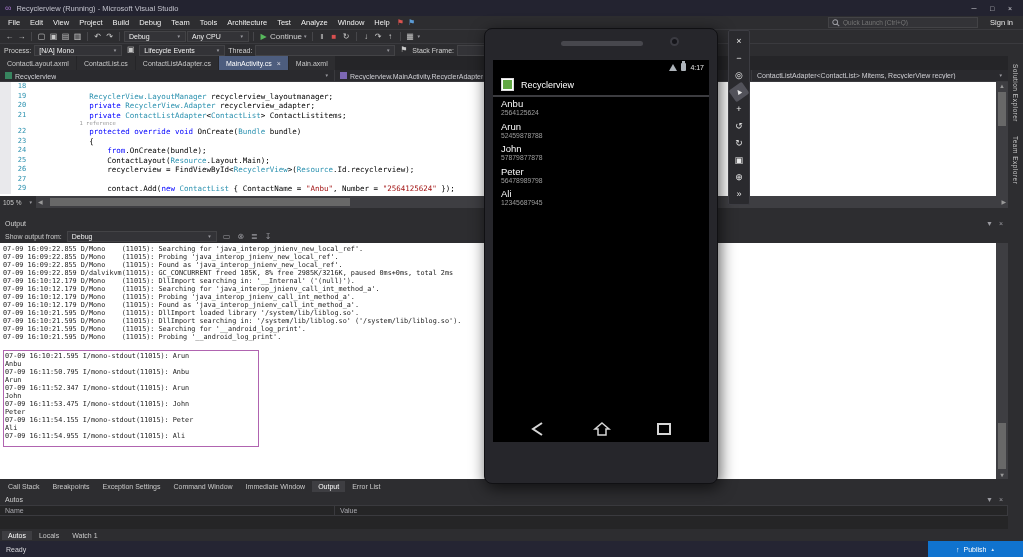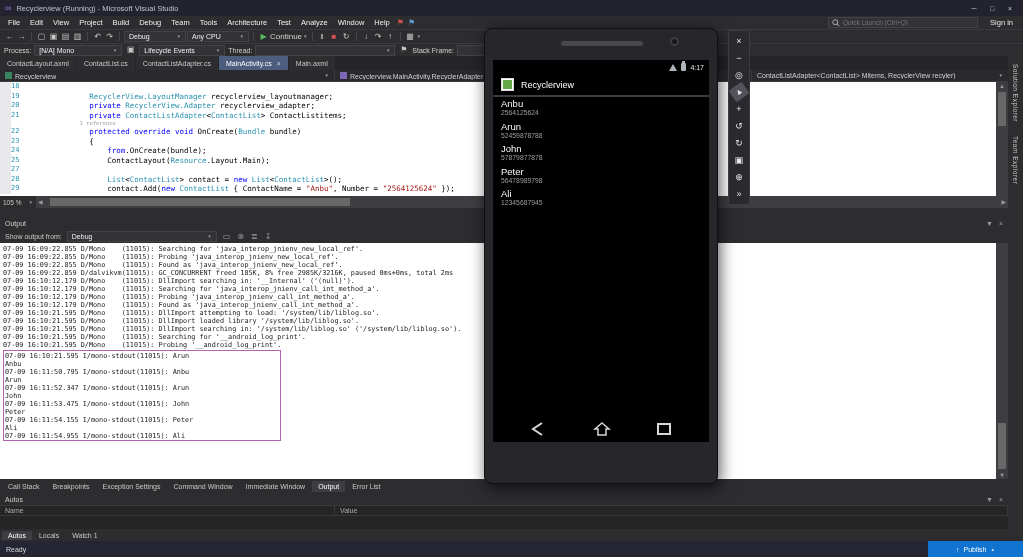--- a/index.html
+++ b/index.html
@@ -42,21 +42,21 @@
   .navbar{left:0;top:70px;width:1008px;height:12px;background:#2a2a2e;border-bottom:1px solid #3a3a3e;display:flex;align-items:center;font-size:7px;color:#cfcfd4}
   .nav-seg{height:12px;display:flex;align-items:center;justify-content:space-between;padding:0 5px;border-right:1px solid #3a3a3e;gap:4px}
   .nav-ico{width:7px;height:7px;background:#7d68b5;display:inline-block;margin-right:3px}
   .nav-ico.cs{background:#37845f}
   .nav-text{white-space:nowrap;overflow:hidden}
 
   
   .editor{left:0;top:82px;width:996px;height:114px;background:#ffffff;overflow:hidden;font-family:"DejaVu Sans Mono",monospace}
   .code-row{display:flex;height:9.5px;line-height:9.5px;font-size:7.5px}
   .code-row.lens-row{height:7px;line-height:7px}
-  .ln{flex:none;width:40px;padding-right:7px;text-align:left;color:#2b91af;background:#fff;border-left:11px solid #e9e9ec;font-size:7px}
+  .ln{flex:none;width:40px;padding-right:7px;text-align:center;color:#2b91af;background:#fff;border-left:11px solid #e9e9ec;font-size:7px}
   .code{white-space:pre;padding-left:13px;color:#000}
   .code.lens{color:#9b9b9b;font-size:5.5px}
   .tok-kw{color:#0000ff}.tok-ty{color:#2b91af}.tok-st{color:#a31515}.tok-pl{color:#000}
   .editor-vscroll{left:996px;top:82px;width:12px;height:114px;background:#3e3e42;display:flex;flex-direction:column;align-items:center}
   .scroll-arrow{color:#999;font-size:6px;line-height:8px}
   .vthumb{width:8px;height:34px;background:#686868;margin-top:2px}
 
   
   .editor-bottom{left:0;top:196px;width:1008px;height:12px;background:#2d2d30;display:flex;align-items:center}
   .zoom-box{width:36px;height:12px;color:#c8c8c8;font-size:6.5px;display:flex;align-items:center;justify-content:space-between;padding:0 3px}
@@ -65,21 +65,21 @@
 
   
   .output-panel{left:0;top:217px;width:1008px;height:262px}
   .output-header{height:12px;background:#2d2d30;color:#d0d0d0;font-size:7px;display:flex;align-items:center;padding:0 5px}
   .hd-icons{margin-left:auto;display:flex;gap:6px;color:#9a9aa0;font-size:7px}
   .output-toolbar{height:14px;background:#2d2d30;display:flex;align-items:center;font-size:7px;color:#c8c8c8;gap:5px;padding-left:5px}
   .source-dd{width:150px;height:11px;background:#333337;border:1px solid #434346;display:flex;justify-content:space-between;align-items:center;padding:0 4px;color:#f0f0f0}
   .ot-icon{color:#9a9aa0;font-size:8px;margin:0 1px}
   .output-log{position:relative;height:236px;background:#fff;overflow:hidden;font-family:"DejaVu Sans Mono",monospace;font-size:6.8px;color:#1a1a1a;padding:2px 0 0 3px}
   .log-line{height:8px;line-height:8px;white-space:pre}
-  .stdout-box{width:278px;border:1px solid #b064b0;margin-top:1px;padding:1px 2px 0 1px}
+  .stdout-box{width:256px;border:1px solid #b064b0;margin-top:9px;padding:1px 2px 6px 1px}
   .output-vscroll{position:absolute;right:0;top:0;width:12px;height:236px;background:#3e3e42;display:flex;flex-direction:column;align-items:center;justify-content:flex-end}
   .output-vscroll .vthumb{height:46px;margin:0 0 2px 0}
 
   
   .bottom-tabs{left:0;top:479px;width:1008px;height:14px;background:#2d2d30;display:flex;align-items:center;gap:1px;padding-left:2px}
   .panel-tab{padding:2px 6px;font-size:7px;color:#c8c8c8;white-space:nowrap}
   .panel-tab.active{background:#3e3e42;color:#ffffff}
 
   
   .autos-panel{left:0;top:493px;width:1008px;height:36px}
@@ -296,26 +296,26 @@
         </div>
         <div class="code-row">
           <span class="ln">24</span>
           <span class="code">            <span class="tok-kw">from</span><span class="tok-pl">.OnCreate(bundle);</span></span>
         </div>
         <div class="code-row">
           <span class="ln">25</span>
           <span class="code">            <span class="tok-pl">ContactLayout(</span><span class="tok-ty">Resource</span><span class="tok-pl">.Layout.Main);</span></span>
         </div>
         <div class="code-row">
+          <span class="ln">26</span>
+          <span class="code">            <span class="tok-pl">recyclerview = FindViewById&lt;</span><span class="tok-ty">RecyclerView</span><span class="tok-pl">&gt;(</span><span class="tok-ty">Resource</span><span class="tok-pl">.Id.recyclerview);</span></span>
+        </div>
+        <div class="code-row">
           <span class="ln">27</span>
           <span class="code"></span>
-        </div>
-        <div class="code-row">
-          <span class="ln">28</span>
-          <span class="code">            <span class="tok-ty">List</span><span class="tok-pl">&lt;</span><span class="tok-ty">ContactList</span><span class="tok-pl">&gt; contact = </span><span class="tok-kw">new</span><span class="tok-pl"> </span><span class="tok-ty">List</span><span class="tok-pl">&lt;</span><span class="tok-ty">ContactList</span><span class="tok-pl">&gt;();</span></span>
         </div>
         <div class="code-row">
           <span class="ln">29</span>
           <span class="code">            <span class="tok-pl">contact.Add(</span><span class="tok-kw">new</span><span class="tok-pl"> </span><span class="tok-ty">ContactList</span><span class="tok-pl"> { ContactName = </span><span class="tok-st">"Anbu"</span><span class="tok-pl">, Number = </span><span class="tok-st">"2564125624"</span><span class="tok-pl"> });</span></span>
         </div>
       </div>
   </div>
   <div class="abs editor-vscroll">
     <span class="scroll-arrow">▲</span>
     <div class="vthumb"></div>
@@ -355,21 +355,20 @@
     <div class="output-log">
       <div>
           <div class="log-line">07-09 16:09:22.855 D/Mono    (11015): Searching for 'java_interop_jnienv_new_local_ref'.</div>
           <div class="log-line">07-09 16:09:22.855 D/Mono    (11015): Probing 'java_interop_jnienv_new_local_ref'.</div>
           <div class="log-line">07-09 16:09:22.855 D/Mono    (11015): Found as 'java_interop_jnienv_new_local_ref'.</div>
           <div class="log-line">07-09 16:09:22.859 D/dalvikvm(11015): GC_CONCURRENT freed 185K, 8% free 2985K/3216K, paused 0ms+0ms, total 2ms</div>
           <div class="log-line">07-09 16:10:12.179 D/Mono    (11015): DllImport searching in: '__Internal' ('(null)').</div>
           <div class="log-line">07-09 16:10:12.179 D/Mono    (11015): Searching for 'java_interop_jnienv_call_int_method_a'.</div>
           <div class="log-line">07-09 16:10:12.179 D/Mono    (11015): Probing 'java_interop_jnienv_call_int_method_a'.</div>
           <div class="log-line">07-09 16:10:12.179 D/Mono    (11015): Found as 'java_interop_jnienv_call_int_method_a'.</div>
-          <div class="log-line">07-09 16:10:21.595 D/Mono    (11015): DllImport attempting to load: '/system/lib/liblog.so'.</div>
           <div class="log-line">07-09 16:10:21.595 D/Mono    (11015): DllImport loaded library '/system/lib/liblog.so'.</div>
           <div class="log-line">07-09 16:10:21.595 D/Mono    (11015): DllImport searching in: '/system/lib/liblog.so' ('/system/lib/liblog.so').</div>
           <div class="log-line">07-09 16:10:21.595 D/Mono    (11015): Searching for '__android_log_print'.</div>
           <div class="log-line">07-09 16:10:21.595 D/Mono    (11015): Probing '__android_log_print'.</div>
         </div>
       <div class="stdout-box" style="border-color: rgb(176, 100, 176);">
           <div class="log-line">07-09 16:10:21.595 I/mono-stdout(11015): Arun</div>
           <div class="log-line">Anbu</div>
           <div class="log-line">07-09 16:11:50.795 I/mono-stdout(11015): Anbu</div>
           <div class="log-line">Arun</div>

